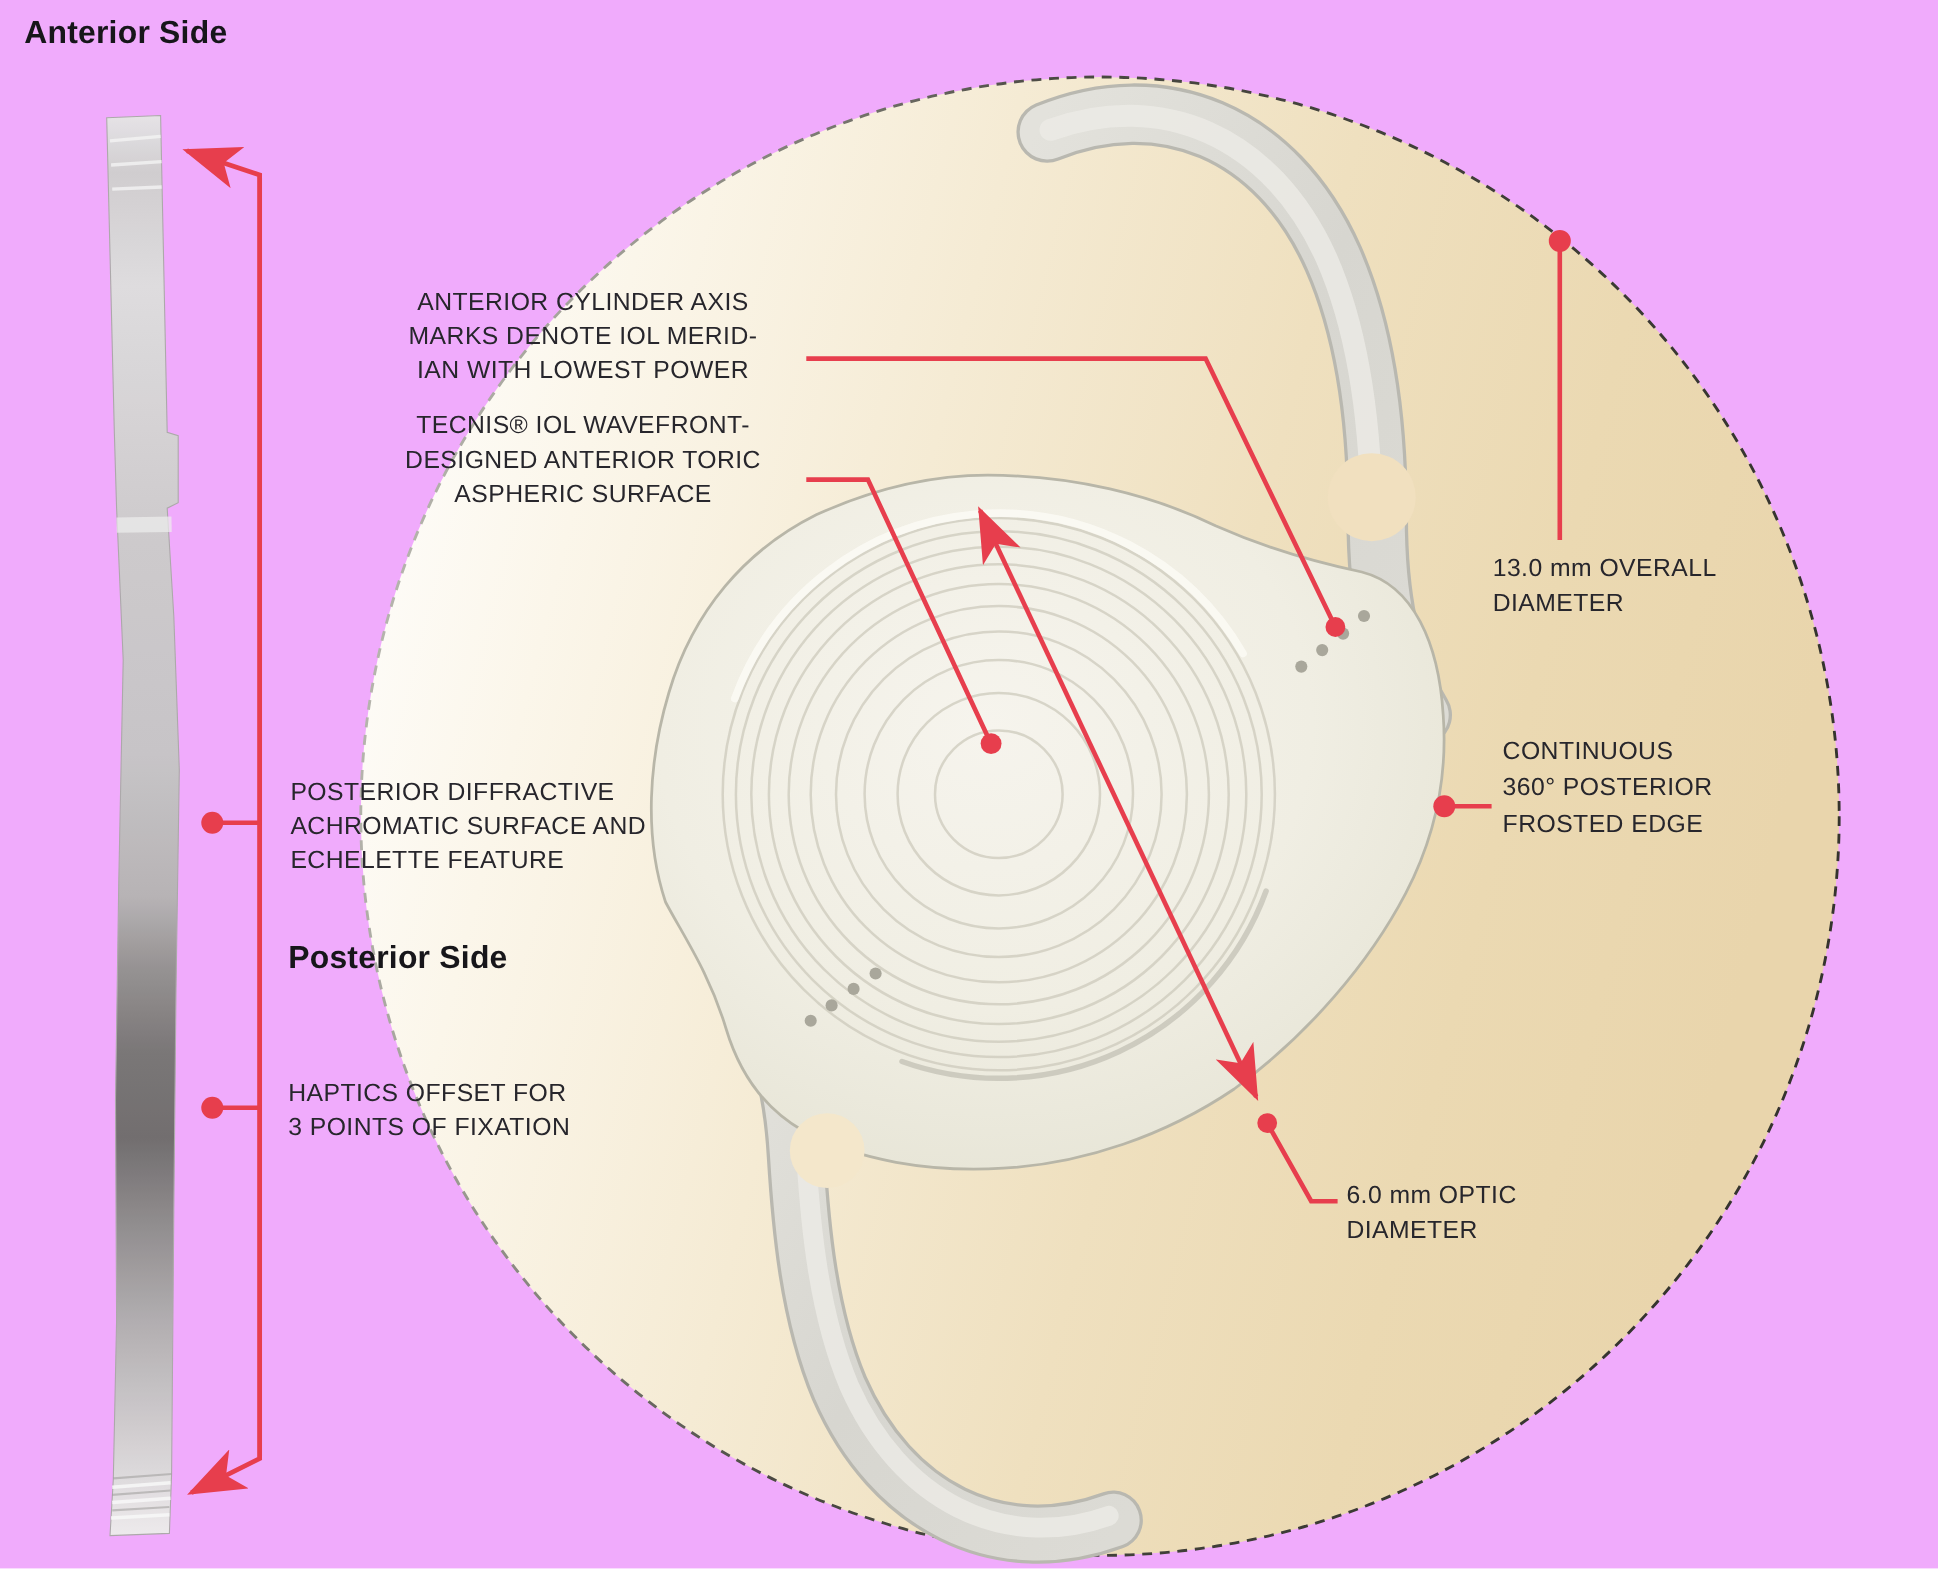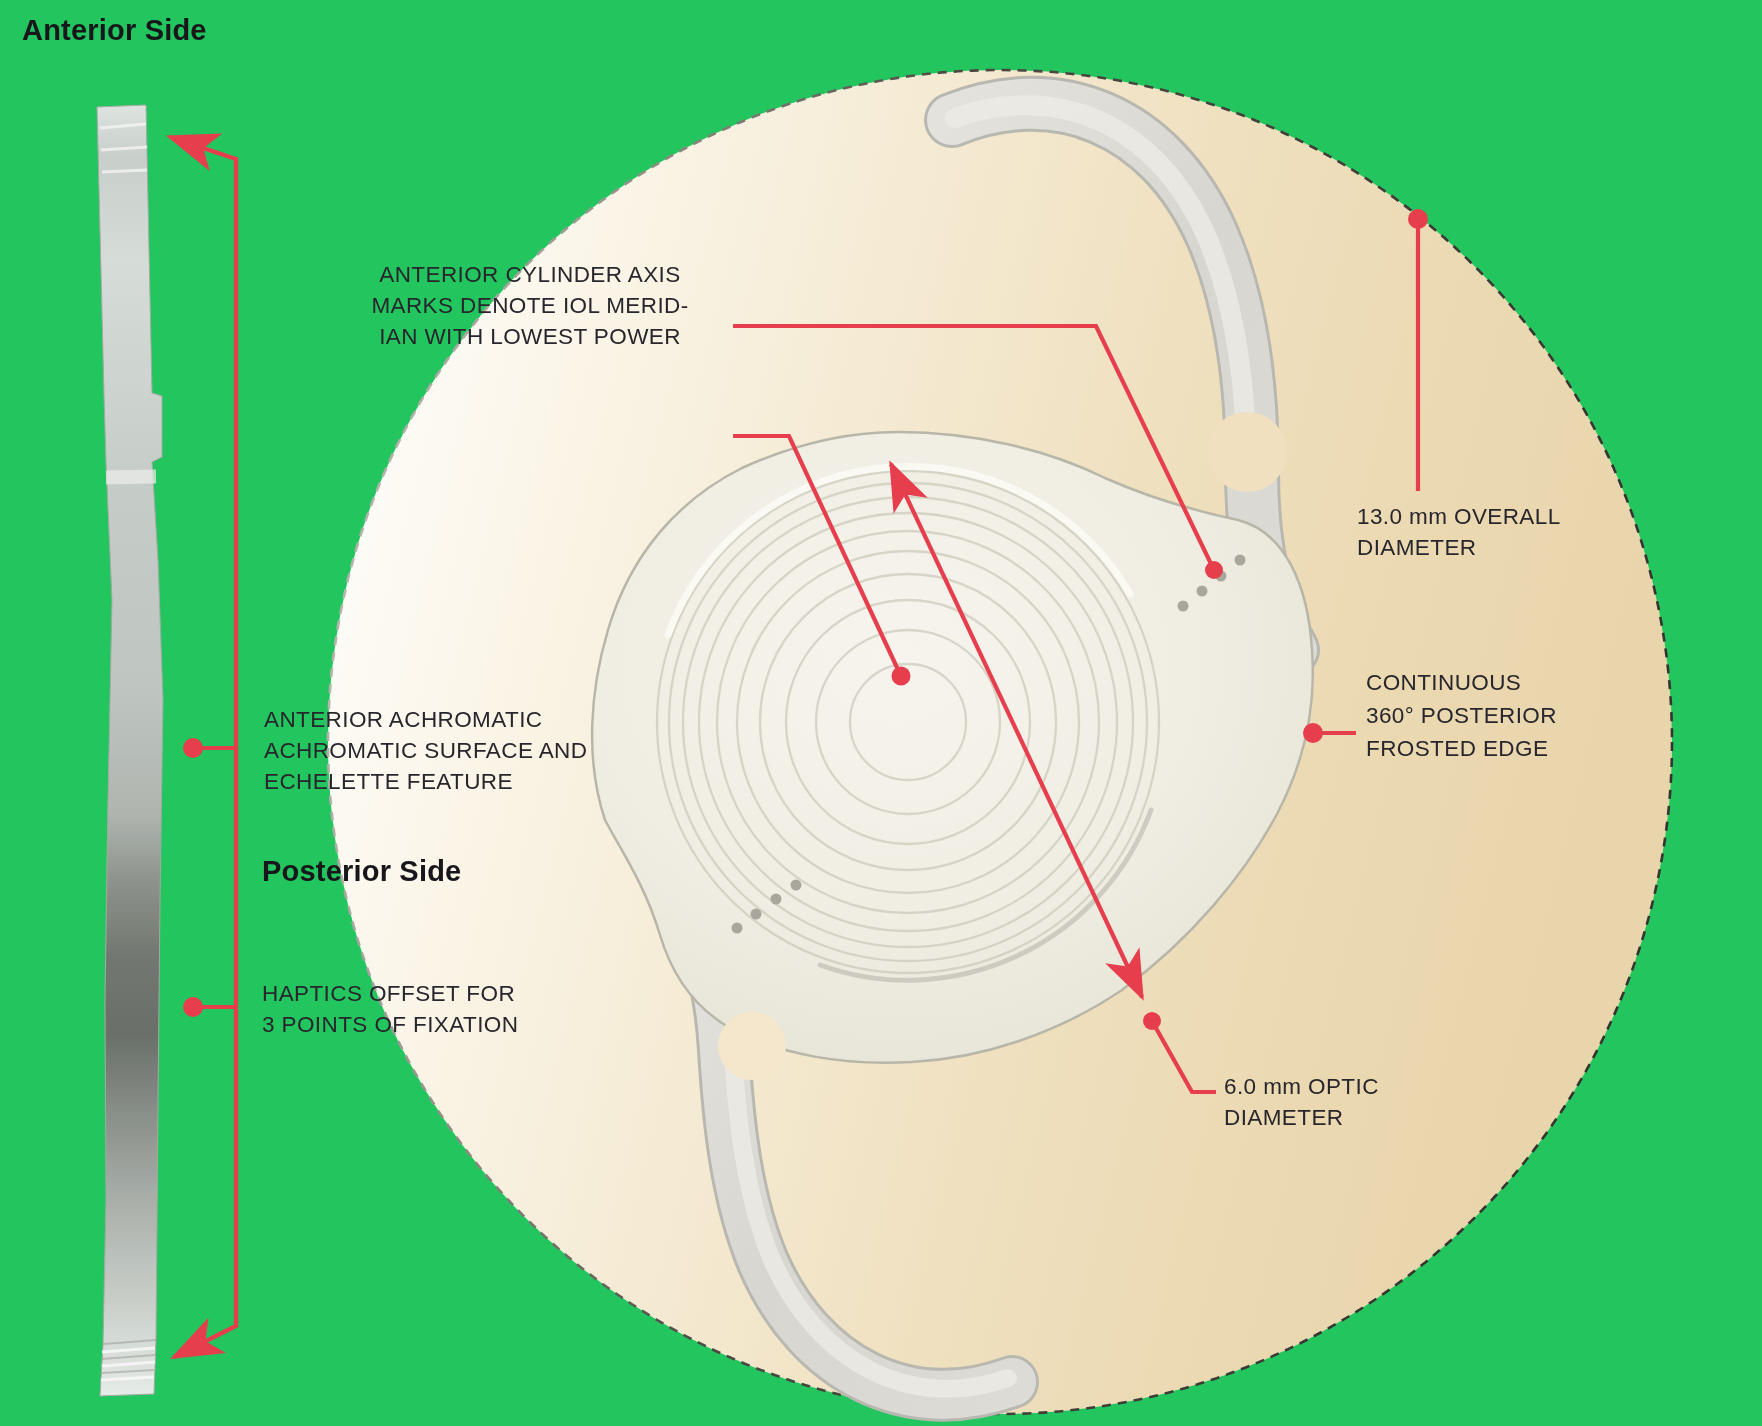--- a/index.html
+++ b/index.html
@@ -1,17 +1,17 @@
 <!DOCTYPE html>
 <html><head>
 <meta charset="utf-8">
 <style>
   html,body{margin:0;padding:0;background:#ffffff;}
   #stage{
-    position:relative;width:1762px;height:1426px;background:#22c55e;overflow:hidden;
+    position:relative;width:1762px;height:1426px;background:#f0abfc;overflow:hidden;
     font-family:"Liberation Sans", sans-serif;
   }
   #artwork{position:absolute;left:0;top:0;}
   .lbl{
     position:absolute;
     font-size:22.5px;line-height:31px;letter-spacing:.4px;
     color:#27262c;font-weight:400;
   }
   .lbl .ln{display:block;white-space:nowrap;}
   .ra{text-align:center;}
@@ -216,34 +216,39 @@
   </svg>
 
   <div class="title" id="title-anterior">Anterior Side</div>
 
   <div class="lbl ra" id="lbl-anterior-cyl">
     <span class="ln">ANTERIOR CYLINDER AXIS</span>
     <span class="ln">MARKS DENOTE IOL MERID-</span>
     <span class="ln">IAN WITH LOWEST POWER</span>
   </div>
 
+  <div class="lbl ra" id="lbl-tecnis">
+    <span class="ln">TECNIS® IOL WAVEFRONT-</span>
+    <span class="ln">DESIGNED ANTERIOR TORIC</span>
+    <span class="ln">ASPHERIC SURFACE</span>
+  </div>
 
   <div class="lbl" id="lbl-overall">
     <span class="ln">13.0 mm OVERALL</span>
     <span class="ln">DIAMETER</span>
   </div>
 
   <div class="lbl" id="lbl-frosted">
     <span class="ln">CONTINUOUS</span>
     <span class="ln">360° POSTERIOR</span>
     <span class="ln">FROSTED EDGE</span>
   </div>
 
   <div class="lbl" id="lbl-postachrom">
-    <span class="ln">ANTERIOR ACHROMATIC</span>
+    <span class="ln">POSTERIOR DIFFRACTIVE</span>
     <span class="ln">ACHROMATIC SURFACE AND</span>
     <span class="ln">ECHELETTE FEATURE</span>
   </div>
 
   <div class="title" id="title-posterior">Posterior Side</div>
 
   <div class="lbl" id="lbl-haptics">
     <span class="ln">HAPTICS OFFSET FOR</span>
     <span class="ln">3 POINTS OF FIXATION</span>
   </div>

